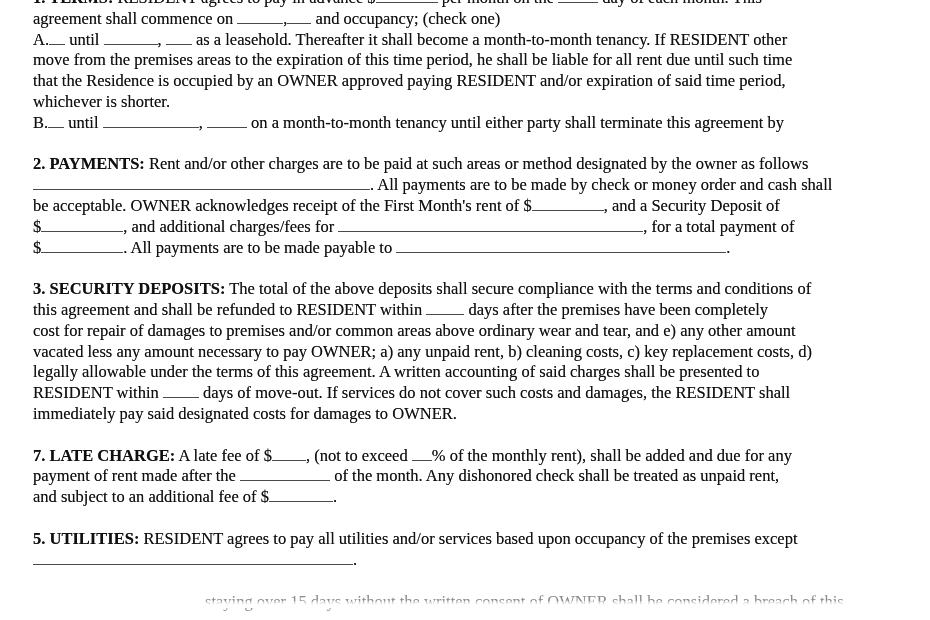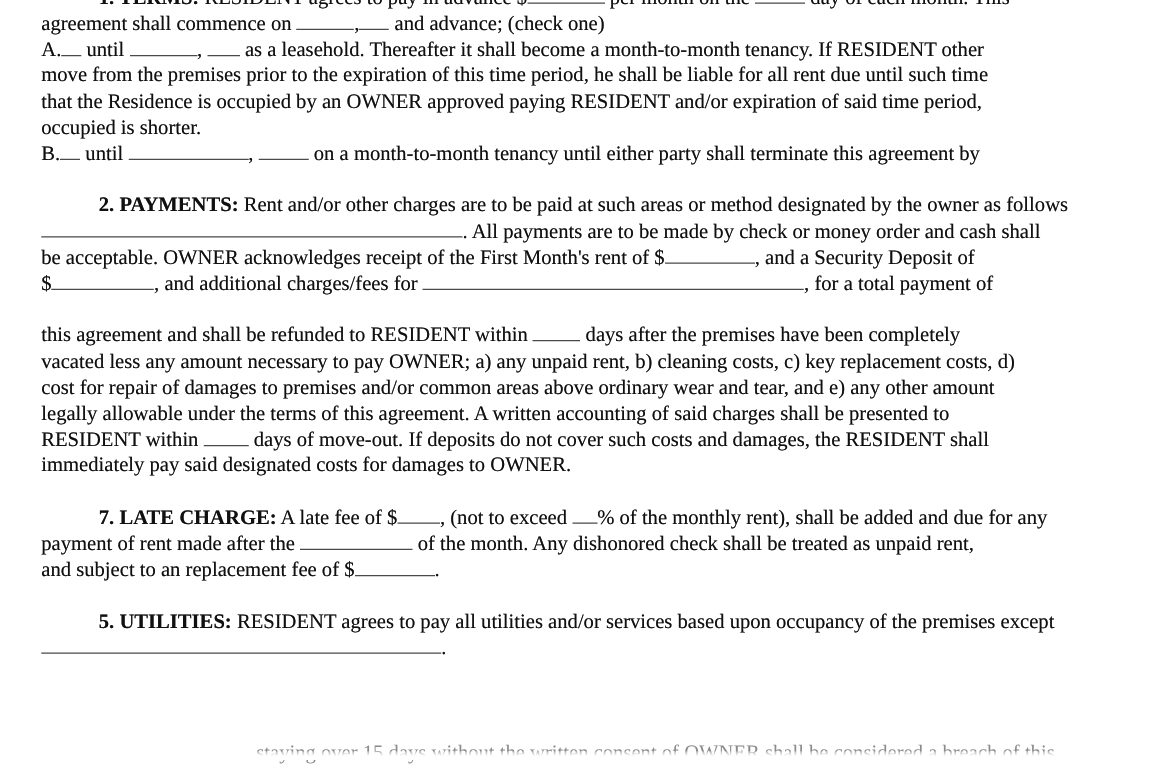--- a/index.html
+++ b/index.html
@@ -33,21 +33,21 @@
   .line.cut-top {
     margin-top: -12px;
   }
   .line.cut-bottom {
     position: absolute;
     left: 33px;
     top: 604px;
     color: #8a8a8a;
     text-shadow: none;
   }
-  .seg-bold { font-weight: bold; margin-left: 46px; }
+  .seg-bold { font-weight: bold; }
   .blank {
     display: inline-block;
     height: 0;
     border-bottom: 1.5px solid #4a4a4a;
   }
   .indent {
     display: inline-block;
     height: 0;
   }
   .scan-fade {
@@ -58,41 +58,43 @@
     height: 7px;
     background: linear-gradient(to bottom, rgba(255,255,255,0.35), #ffffff 55%, #ffffff);
   }
 </style>
 </head>
 <body>
 
 <div class="page">
   <div id="doc-lines">
       <div class="line cut-top"><span class="seg-bold">1. TERMS:</span><span> RESIDENT agrees to pay in advance $</span><span class="blank" style="width: 62px;"></span><span> per month on the </span><span class="blank" style="width: 40px;"></span><span> day of each month. This</span></div>
-      <div class="line"><span>agreement shall commence on </span><span class="blank" style="width: 46px;"></span><span>,</span><span class="blank" style="width: 24px;"></span><span> and advance; (check one)</span></div>
+      <div class="line"><span>agreement shall commence on </span><span class="blank" style="width: 46px;"></span><span>,</span><span class="blank" style="width: 24px;"></span><span> and occupancy; (check one)</span></div>
       <div class="line"><span>A.</span><span class="blank" style="width: 16px;"></span><span> until </span><span class="blank" style="width: 54px;"></span><span>, </span><span class="blank" style="width: 26px;"></span><span> as a leasehold. Thereafter it shall become a month-to-month tenancy. If RESIDENT other</span></div>
-      <div class="line"><span>move from the premises prior to the expiration of this time period, he shall be liable for all rent due until such time</span></div>
+      <div class="line"><span>move from the premises areas to the expiration of this time period, he shall be liable for all rent due until such time</span></div>
       <div class="line"><span>that the Residence is occupied by an OWNER approved paying RESIDENT and/or expiration of said time period,</span></div>
-      <div class="line"><span>occupied is shorter.</span></div>
+      <div class="line"><span>whichever is shorter.</span></div>
       <div class="line"><span>B.</span><span class="blank" style="width: 16px;"></span><span> until </span><span class="blank" style="width: 96px;"></span><span>, </span><span class="blank" style="width: 40px;"></span><span> on a month-to-month tenancy until either party shall terminate this agreement by</span></div>
       <div class="line gap"></div>
       <div class="line"><span class="seg-bold">2. PAYMENTS:</span><span> Rent and/or other charges are to be paid at such areas or method designated by the owner as follows</span></div>
       <div class="line"><span class="blank" style="width: 337px;"></span><span>. All payments are to be made by check or money order and cash shall</span></div>
       <div class="line"><span>be acceptable. OWNER acknowledges receipt of the First Month's rent of $</span><span class="blank" style="width: 72px;"></span><span>, and a Security Deposit of</span></div>
       <div class="line"><span>$</span><span class="blank" style="width: 82px;"></span><span>, and additional charges/fees for </span><span class="blank" style="width: 305px;"></span><span>, for a total payment of</span></div>
+      <div class="line"><span>$</span><span class="blank" style="width: 82px;"></span><span>. All payments are to be made payable to </span><span class="blank" style="width: 330px;"></span><span>.</span></div>
       <div class="line gap"></div>
+      <div class="line"><span class="seg-bold">3. SECURITY DEPOSITS:</span><span> The total of the above deposits shall secure compliance with the terms and conditions of</span></div>
       <div class="line"><span>this agreement and shall be refunded to RESIDENT within </span><span class="blank" style="width: 38px;"></span><span> days after the premises have been completely</span></div>
+      <div class="line"><span>cost for repair of damages to premises and/or common areas above ordinary wear and tear, and e) any other amount</span></div>
       <div class="line"><span>vacated less any amount necessary to pay OWNER; a) any unpaid rent, b) cleaning costs, c) key replacement costs, d)</span></div>
-      <div class="line"><span>cost for repair of damages to premises and/or common areas above ordinary wear and tear, and e) any other amount</span></div>
       <div class="line"><span>legally allowable under the terms of this agreement. A written accounting of said charges shall be presented to</span></div>
-      <div class="line"><span>RESIDENT within </span><span class="blank" style="width: 36px;"></span><span> days of move-out. If deposits do not cover such costs and damages, the RESIDENT shall</span></div>
+      <div class="line"><span>RESIDENT within </span><span class="blank" style="width: 36px;"></span><span> days of move-out. If services do not cover such costs and damages, the RESIDENT shall</span></div>
       <div class="line"><span>immediately pay said designated costs for damages to OWNER.</span></div>
       <div class="line gap"></div>
       <div class="line"><span class="seg-bold">7. LATE CHARGE:</span><span> A late fee of $</span><span class="blank" style="width: 34px;"></span><span>, (not to exceed </span><span class="blank" style="width: 20px;"></span><span>% of the monthly rent), shall be added and due for any</span></div>
       <div class="line"><span>payment of rent made after the </span><span class="blank" style="width: 90px;"></span><span> of the month. Any dishonored check shall be treated as unpaid rent,</span></div>
-      <div class="line"><span>and subject to an replacement fee of $</span><span class="blank" style="width: 64px;"></span><span>.</span></div>
+      <div class="line"><span>and subject to an additional fee of $</span><span class="blank" style="width: 64px;"></span><span>.</span></div>
       <div class="line gap"></div>
       <div class="line"><span class="seg-bold">5. UTILITIES:</span><span> RESIDENT agrees to pay all utilities and/or services based upon occupancy of the premises except</span></div>
       <div class="line"><span class="blank" style="width: 320px;"></span><span>.</span></div>
       <div class="line cut-bottom"><span class="indent" style="width: 172px;"></span><span>staying over 15 days without the written consent of OWNER shall be considered a breach of this</span></div>
     </div>
   <div class="scan-fade"></div>
 </div>
 
 </body></html>

